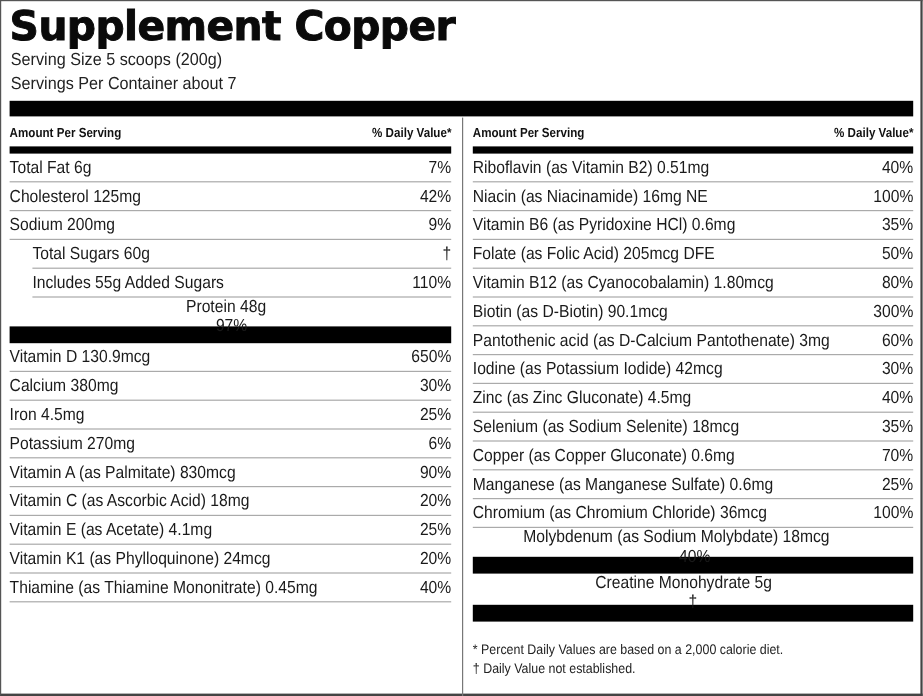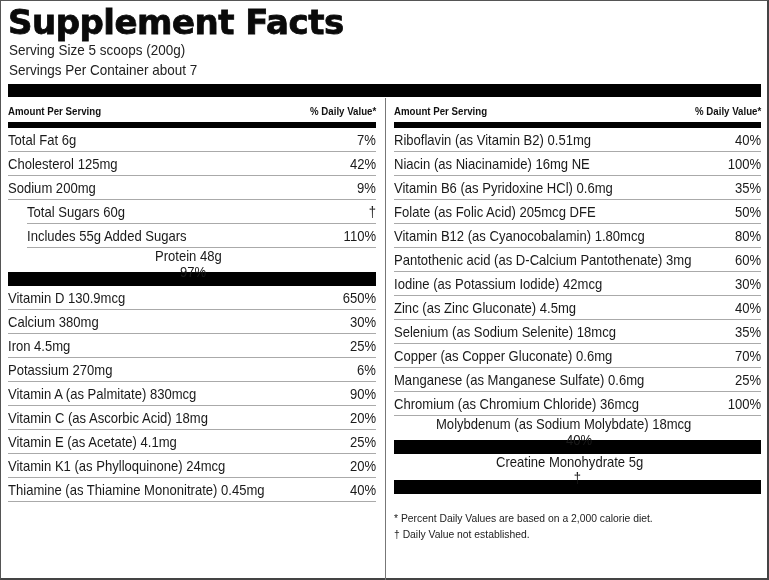--- a/index.html
+++ b/index.html
@@ -25,21 +25,21 @@
   .row.noline { border-bottom: none; flex-direction: column; }
   .bar-sep { height: 14px; background: #000; }
   .foot { font-size: 11.5px; line-height: 16px; color: #222; }
   .foot div { transform: scaleX(0.9); transform-origin: left; white-space: nowrap; }
 </style>
 </head>
 <body>
 
 <div class="frame"></div>
 
-<div class="title">Supplement Facts</div>
+<div class="title">Supplement Copper</div>
 <div class="serving" style="top:41px;">Serving Size 5 scoops (200g)</div>
 <div class="serving" style="top:61px;">Servings Per Container about 7</div>
 
 <div class="bar-thick"></div>
 
 <div class="vdivider"></div>
 
 <div class="col left">
   <div class="hdr">
     <span class="l">Amount Per Serving</span>
@@ -133,20 +133,24 @@
     </div>
   <div class="row">
       <span class="name">Folate (as Folic Acid) 205mcg DFE</span>
       <span class="dv">50%</span>
     </div>
   <div class="row">
       <span class="name">Vitamin B12 (as Cyanocobalamin) 1.80mcg</span>
       <span class="dv">80%</span>
     </div>
   <div class="row">
+      <span class="name">Biotin (as D-Biotin) 90.1mcg</span>
+      <span class="dv">300%</span>
+    </div>
+  <div class="row">
       <span class="name">Pantothenic acid (as D-Calcium Pantothenate) 3mg</span>
       <span class="dv">60%</span>
     </div>
   <div class="row">
       <span class="name">Iodine (as Potassium Iodide) 42mcg</span>
       <span class="dv">30%</span>
     </div>
   <div class="row">
       <span class="name">Zinc (as Zinc Gluconate) 4.5mg</span>
       <span class="dv">40%</span>

